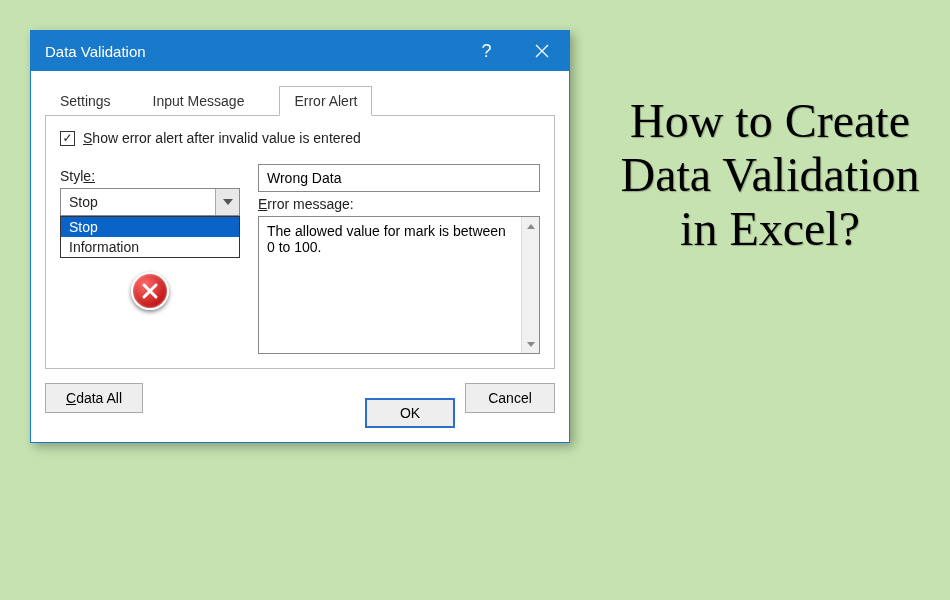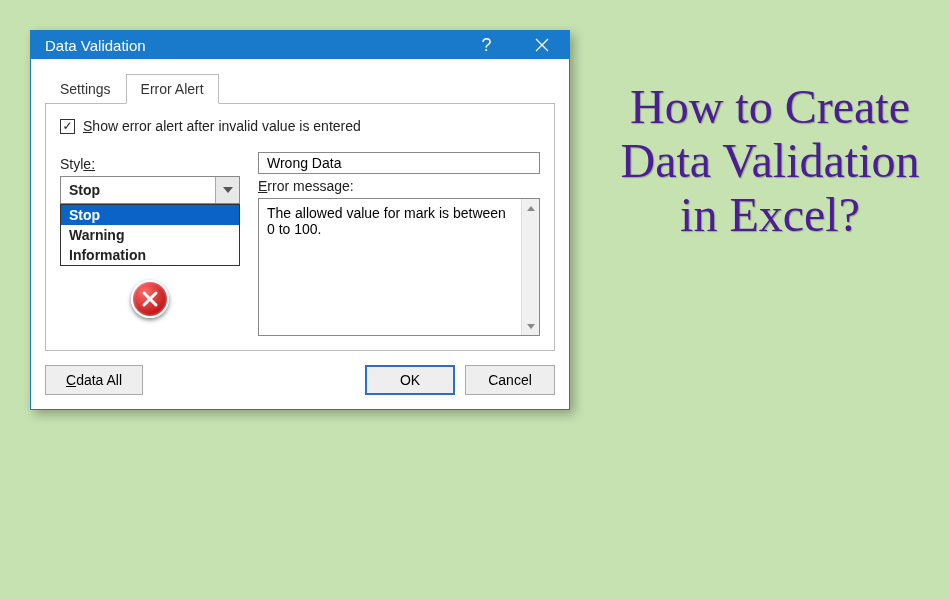--- a/index.html
+++ b/index.html
@@ -12,54 +12,55 @@
     }
     .dialog {
       position: absolute;
       left: 30px; top: 30px;
       width: 540px;
       background: #fff;
       border: 1px solid #1979ca;
       box-shadow: 4px 4px 10px rgba(0,0,0,0.3);
     }
     .titlebar {
-      height: 28px;
+      height: 40px;
       background: #1979ca;
       color: #fff;
       display: flex;
       align-items: center;
       padding-left: 14px;
     }
     .titlebar-title { font-size: 15px; flex: 1; }
     .titlebar-btn {
       width: 55px; height: 40px;
       display: flex; align-items: center; justify-content: center;
       font-size: 18px;
       cursor: pointer;
     }
     .titlebar-help { font-size: 18px; }
     .titlebar-close svg { width: 14px; height: 14px; }
     .tabs {
       display: flex;
       padding: 14px 14px 0 14px;
-      gap: 0;
+      gap: 12px;
     }
     .tab {
       padding: 6px 14px;
       font-size: 14px;
       color: #333;
       cursor: pointer;
       border: 1px solid transparent;
       position: relative;
       top: 1px;
     }
     .tab.active {
       background: #fff;
       border: 1px solid #bbb;
       border-bottom: 1px solid #fff;
+      margin-left: 8px;
     }
     .tab-panel {
       border: 1px solid #bbb;
       margin: 0 14px;
       padding: 14px;
       font-size: 14px;
       color: #222;
     }
     .checkbox-row {
       display: flex; align-items: center; gap: 8px;
@@ -74,21 +75,20 @@
     }
     .instruction { margin-bottom: 10px; }
     .form-row { display: flex; gap: 18px; }
     .form-col-left { width: 180px; }
     .form-col-right { flex: 1; }
     .field-label { display: block; margin-bottom: 4px; margin-top: 4px; }
     .underline { text-decoration: underline; }
     .select-wrap {
       position: relative;
       margin-bottom: 2px;
-      font-weight: bold;
     }
     .select-display {
       display: flex;
       border: 1px solid #888;
       height: 28px;
       align-items: stretch;
     }
     .select-value {
       flex: 1;
       padding: 4px 8px;
@@ -124,21 +124,21 @@
       width: 38px; height: 38px;
       border-radius: 50%;
       background: radial-gradient(circle at 35% 30%, #ff6b6b, #c21818 70%);
       border: 2px solid #fff;
       box-shadow: 0 2px 4px rgba(0,0,0,0.5), inset 0 0 3px rgba(255,255,255,0.6);
       display: flex; align-items: center; justify-content: center;
     }
     .error-icon svg { width: 18px; height: 18px; }
     .text-input {
       width: 100%;
-      height: 22px;
+      height: 28px;
       border: 1px solid #888;
       padding: 4px 8px;
       font-family: inherit;
       font-size: 14px;
     }
     .textarea-wrap {
       position: relative;
       border: 1px solid #888;
       height: 138px;
       display: flex;
@@ -176,30 +176,31 @@
       padding: 0 20px;
       border: 1px solid #aaa;
       background: #eee;
       font-size: 14px;
       cursor: pointer;
       display: flex; align-items: center; justify-content: center;
       min-width: 90px;
     }
     .btn-default {
       border: 2px solid #2a6fc9;
+      margin-top: 15px;
     }
     .spacer { flex: 1; }
     .headline {
       position: absolute;
-      left: 610px; top: 80px;
+      left: 610px; top: 94px;
       width: 320px;
       font-family: Georgia, "Times New Roman", serif;
       font-size: 48px;
       line-height: 1.12;
-      color: #4c1d95;
+      color: #000000;
       text-align: center;
       font-weight: 400;
       text-shadow: 1px 1px 1px rgba(0,0,0,0.25);
     }
   </style>
 </head>
 <body>
 
 <div class="dialog">
   <div class="titlebar">
@@ -207,20 +208,21 @@
     <div class="titlebar-btn titlebar-help">?</div>
     <div class="titlebar-btn titlebar-close">
       <svg viewBox="0 0 14 14">
           <path d="M1 1 L13 13 M13 1 L1 13" stroke="#fff" stroke-width="1.3" fill="none"></path>
         </svg>
     </div>
   </div>
 
   <div class="tabs">
     <div class="tab">Settings</div>
+    <div class="tab">Input Message</div>
     <div class="tab active">Error Alert</div>
   </div>
 
   <div class="tab-panel">
     <div class="checkbox-row">
       <div class="checkbox">✓</div>
       <label><span class="underline">S</span><span>how error alert after invalid value is entered</span></label>
     </div>
 
 
@@ -231,21 +233,20 @@
           <div class="select-display">
             <div class="select-value">Stop</div>
             <div class="select-caret">
               <svg viewBox="0 0 10 6">
                   <path d="M0 0 L5 6 L10 0 Z" fill="#555"></path>
                 </svg>
             </div>
           </div>
           <div class="dropdown-list">
             <div class="dropdown-option selected">Stop</div>
-            <div class="dropdown-option">Warning</div>
             <div class="dropdown-option">Information</div>
           </div>
         </div>
         <div class="error-icon-wrap">
           <div class="error-icon">
             <svg viewBox="0 0 18 18">
                 <path d="M3 3 L15 15 M15 3 L3 15" stroke="#fff" stroke-width="3" stroke-linecap="round" fill="none"></path>
               </svg>
           </div>
         </div>

